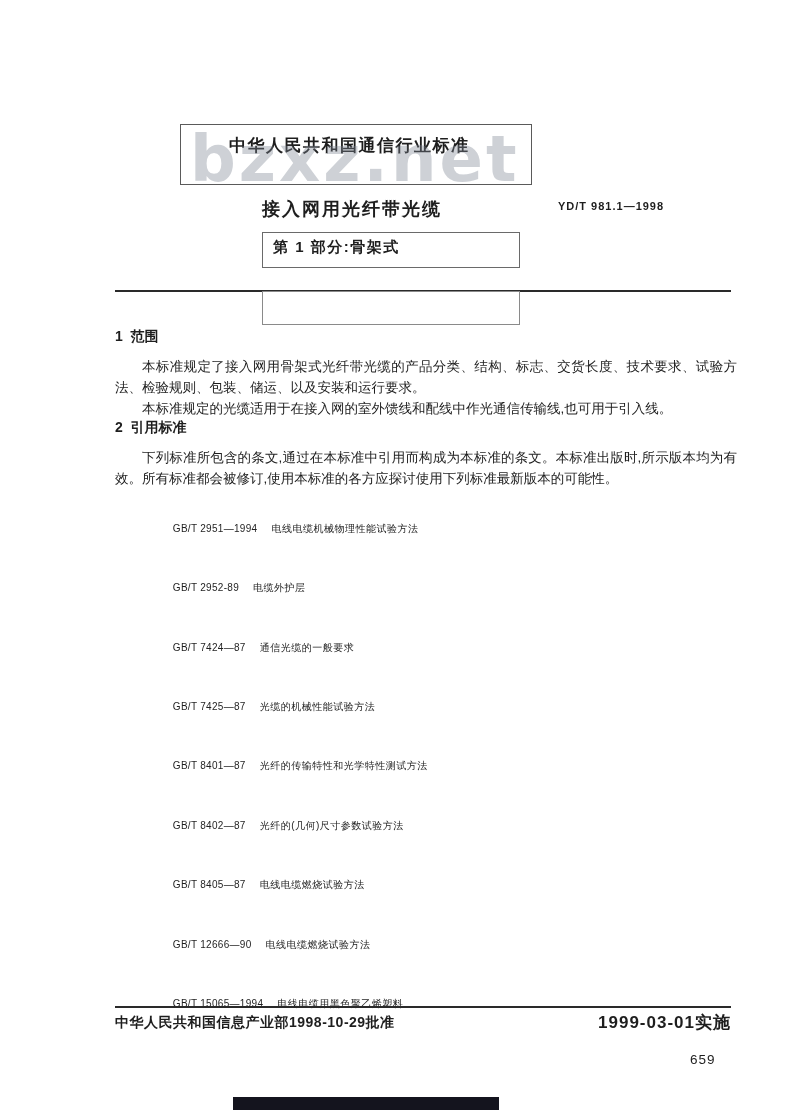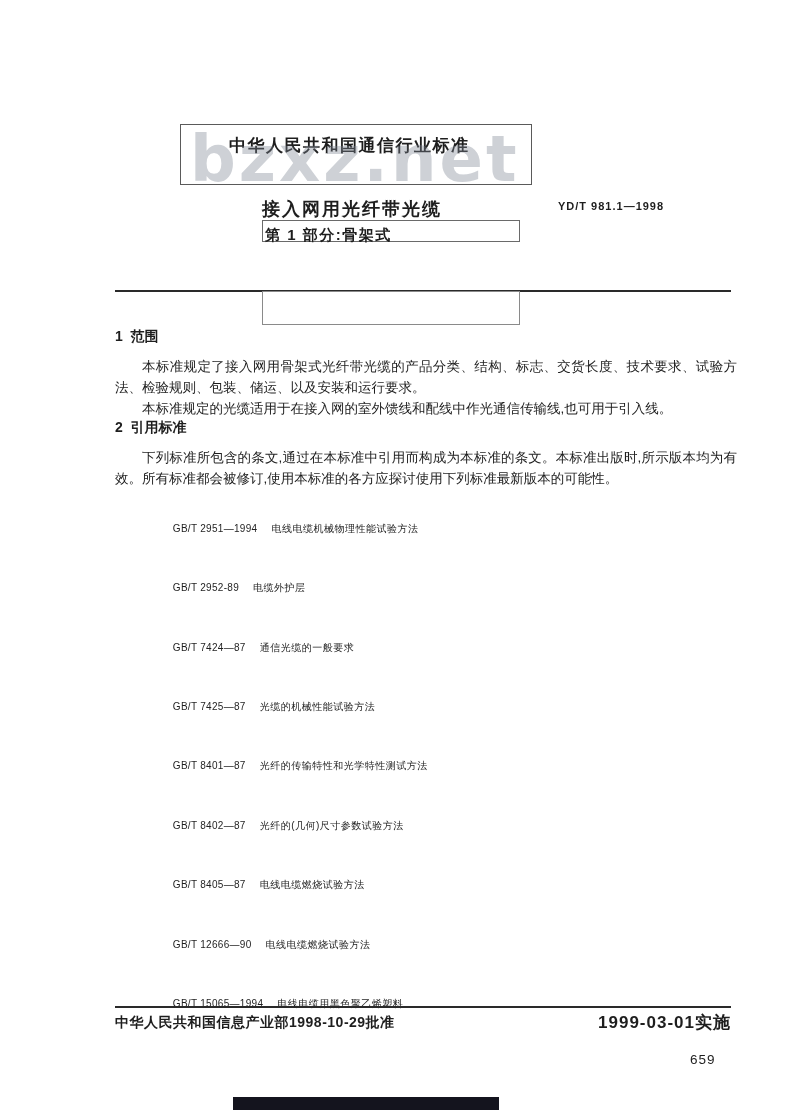--- a/index.html
+++ b/index.html
@@ -60,25 +60,25 @@
     left: 558px;
     top: 200px;
     font-size: 11px;
     font-weight: bold;
     letter-spacing: 1px;
     white-space: nowrap;
   }
   .subtitle-box {
     position: absolute;
     left: 262px;
-    top: 220px;
+    top: 232px;
     width: 258px;
-    height: 22px;
+    height: 36px;
     border: 1px solid #6a6a6a;
-    padding: 5px 0 0 2px;
+    padding: 5px 0 0 10px;
   }
   .subtitle {
     font-size: 15px;
     font-weight: bold;
     letter-spacing: 1.5px;
     white-space: pre;
   }
 
   .rule-top {
     position: absolute;

